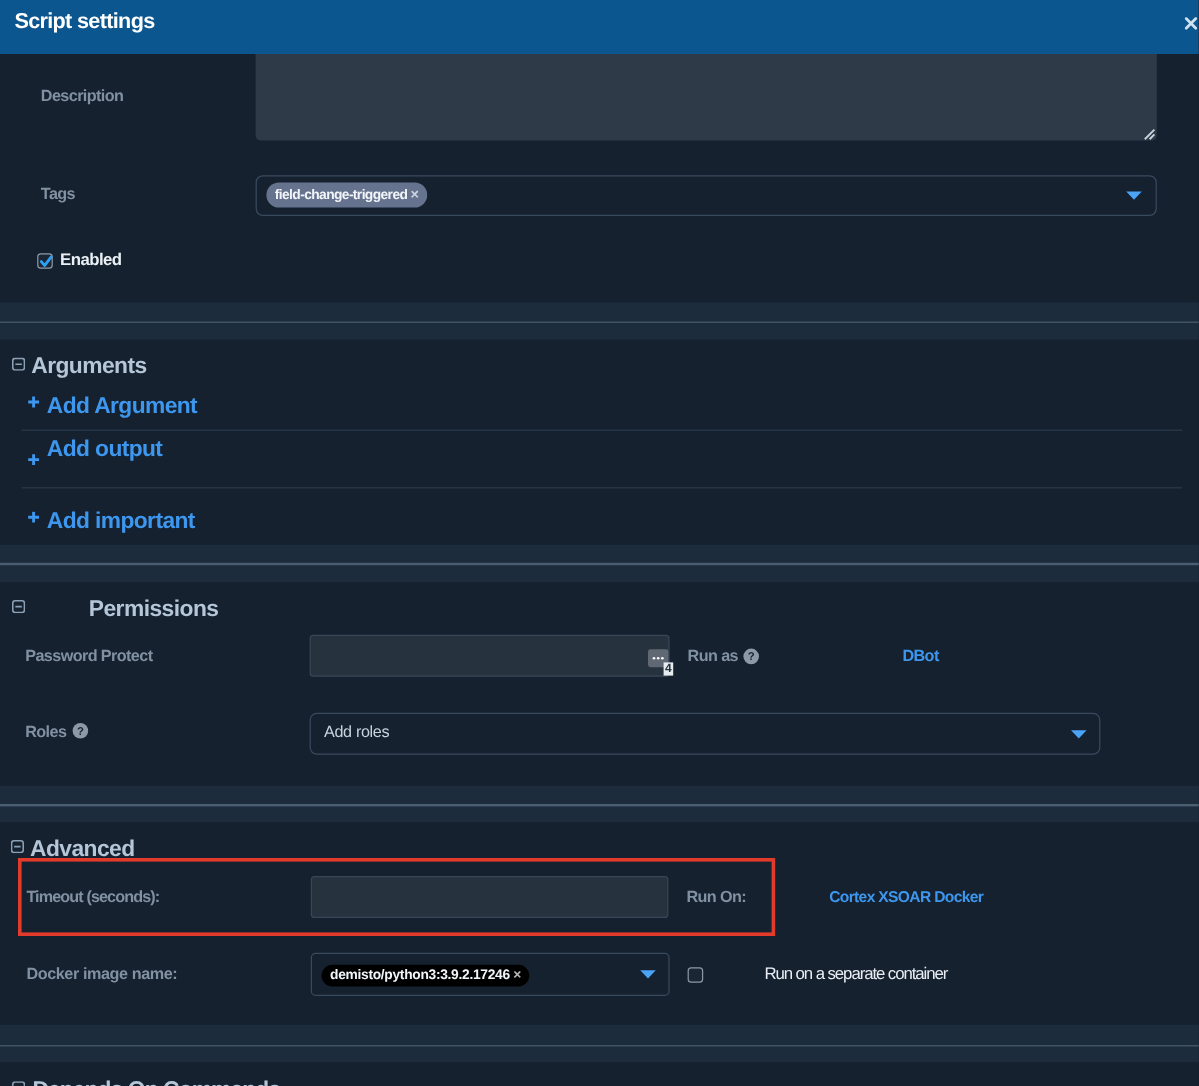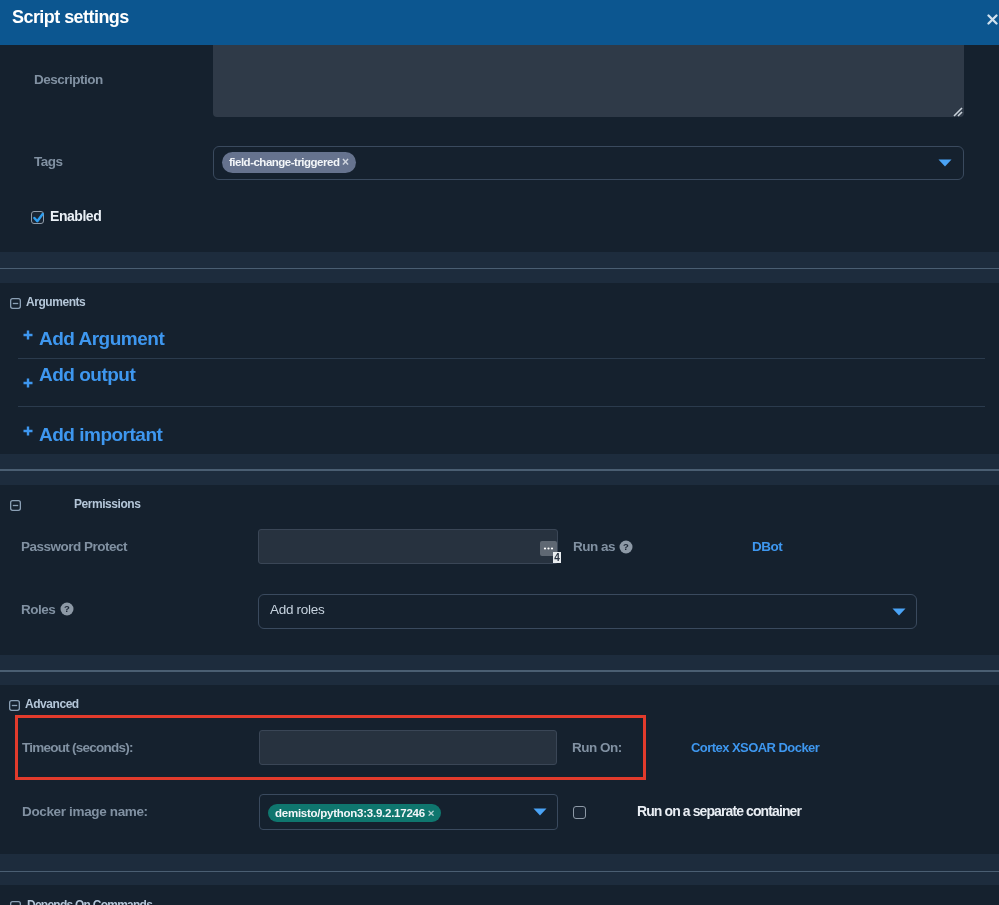--- a/index.html
+++ b/index.html
@@ -1,21 +1,21 @@
 <!DOCTYPE html>
 <html><head>
 <meta charset="utf-8">
 <style>
   * { margin:0; padding:0; box-sizing:border-box; }
   html,body { width:999px; height:905px; overflow:hidden; }
   body { font-family:"Liberation Sans", sans-serif; background:#15212e; position:relative; }
   .abs { position:absolute; }
   .lbl { color:#8191a2; font-size:13.5px; font-weight:600; letter-spacing:-0.5px; }
   .blbl { color:#8191a2; font-size:13.5px; font-weight:700; letter-spacing:-0.5px; }
-  .sechead { color:#b4c6d8; font-size:12px; font-weight:700; letter-spacing:-0.45px; }
+  .sechead { color:#b4c6d8; font-size:19px; font-weight:700; letter-spacing:-0.45px; }
   .link { color:#3e97ef; font-size:19px; font-weight:600; letter-spacing:-0.5px; }
   .band { position:absolute; left:0; width:999px; background:#1d2c3d; }
   .bandline { position:absolute; left:0; width:999px; height:1.3px; background:#4a5e72; }
   .thinline { position:absolute; left:18px; width:967px; height:1px; background:#2b3b4d; }
   .chip { position:absolute; background:#66738e; color:#f3f6f9; font-weight:700; border-radius:11px; }
   .inputbox { position:absolute; background:#27323f; border:1px solid #3a4656; border-radius:3px; }
   .selbox { position:absolute; border:1px solid #3a4a5e; border-radius:6px; }
   svg { position:absolute; display:block; }
 </style>
 </head>
@@ -119,26 +119,26 @@
 <div class="abs sechead" style="left:25px;top:697px;">Advanced</div>
 
 <div class="abs" style="left:15px;top:715px;width:631px;height:65px;border:3px solid #e23b2c;"></div>
 <div class="abs blbl" style="left:22px;top:740px;letter-spacing:-0.75px;">Timeout (seconds):</div>
 <div class="inputbox" style="left:259px;top:730px;width:298px;height:35px;"></div>
 <div class="abs blbl" style="left:572px;top:740px;">Run On:</div>
 <div class="abs link" style="left:691px;top:740px;font-size:13px;letter-spacing:-0.55px;">Cortex XSOAR Docker</div>
 
 <div class="abs blbl" style="left:22px;top:804px;letter-spacing:-0.35px;">Docker image name:</div>
 <div class="selbox" style="left:259px;top:794px;width:299px;height:36px;border-radius:4px;"></div>
-<div class="chip" style="left:268px;top:804px;height:18px;line-height:18px;padding:0 7px;font-size:11.5px;letter-spacing:-0.25px;border-radius:9px;background:#0f766e;">demisto/python3:3.9.2.17246 <span style="opacity:.75;font-size:11.5px;">×</span></div>
+<div class="chip" style="left:268px;top:804px;height:18px;line-height:18px;padding:0 7px;font-size:11.5px;letter-spacing:-0.25px;border-radius:9px;background:#000000;">demisto/python3:3.9.2.17246 <span style="opacity:.75;font-size:11.5px;">×</span></div>
 <svg style="left:533px;top:808px;" width="14" height="8" viewBox="0 0 14 8">
   <path d="M0.5 0.5 L13.5 0.5 L7 7.5 Z" fill="#4aa3f5"></path>
 </svg>
 <div class="abs" style="left:573px;top:806px;width:13px;height:13px;border:1.5px solid #8d99a6;border-radius:3px;background:#1a2634;"></div>
-<div class="abs" style="left:591px;top:803px;color:#e9eef4;font-size:14px;font-weight:700;letter-spacing:-0.9px;padding-left:46px;">Run on a separate container</div>
+<div class="abs" style="left:591px;top:803px;color:#e9eef4;font-size:14px;font-weight:400;letter-spacing:-0.9px;padding-left:46px;">Run on a separate container</div>
 
 <div class="band" style="top:854px;height:31px;"></div>
 <div class="bandline" style="top:870.5px;"></div>
 
 <svg style="left:10px;top:900.5px;" width="11" height="11" viewBox="0 0 11 11">
   <rect x="0.65" y="0.65" width="9.7" height="9.7" rx="2" stroke="#8ba0b5" stroke-width="1.3" fill="none"></rect>
   <path d="M2.8 5.5 L8.2 5.5" stroke="#8ba0b5" stroke-width="1.3"></path>
 </svg>
 <div class="abs sechead" style="left:27px;top:897.5px;letter-spacing:-0.75px;">Depends On Commands</div>
 

